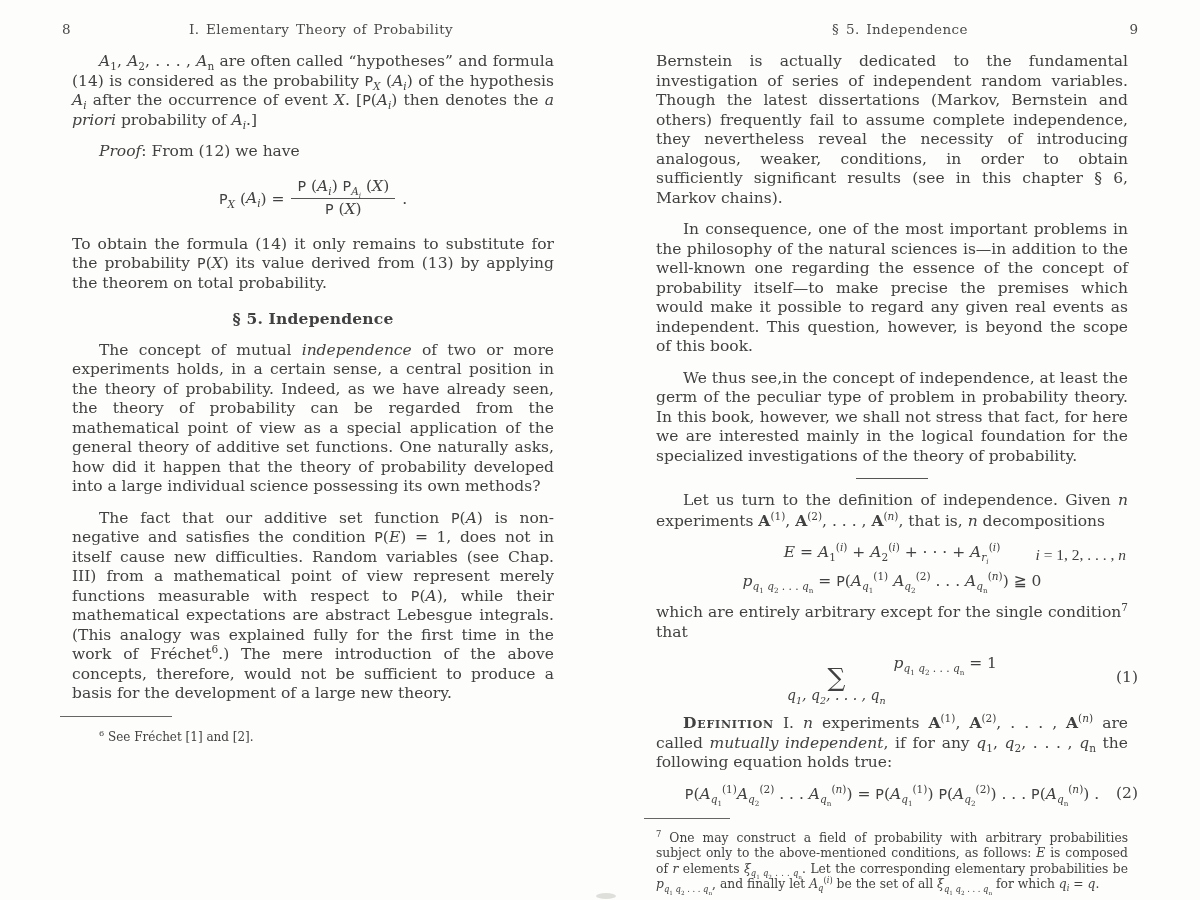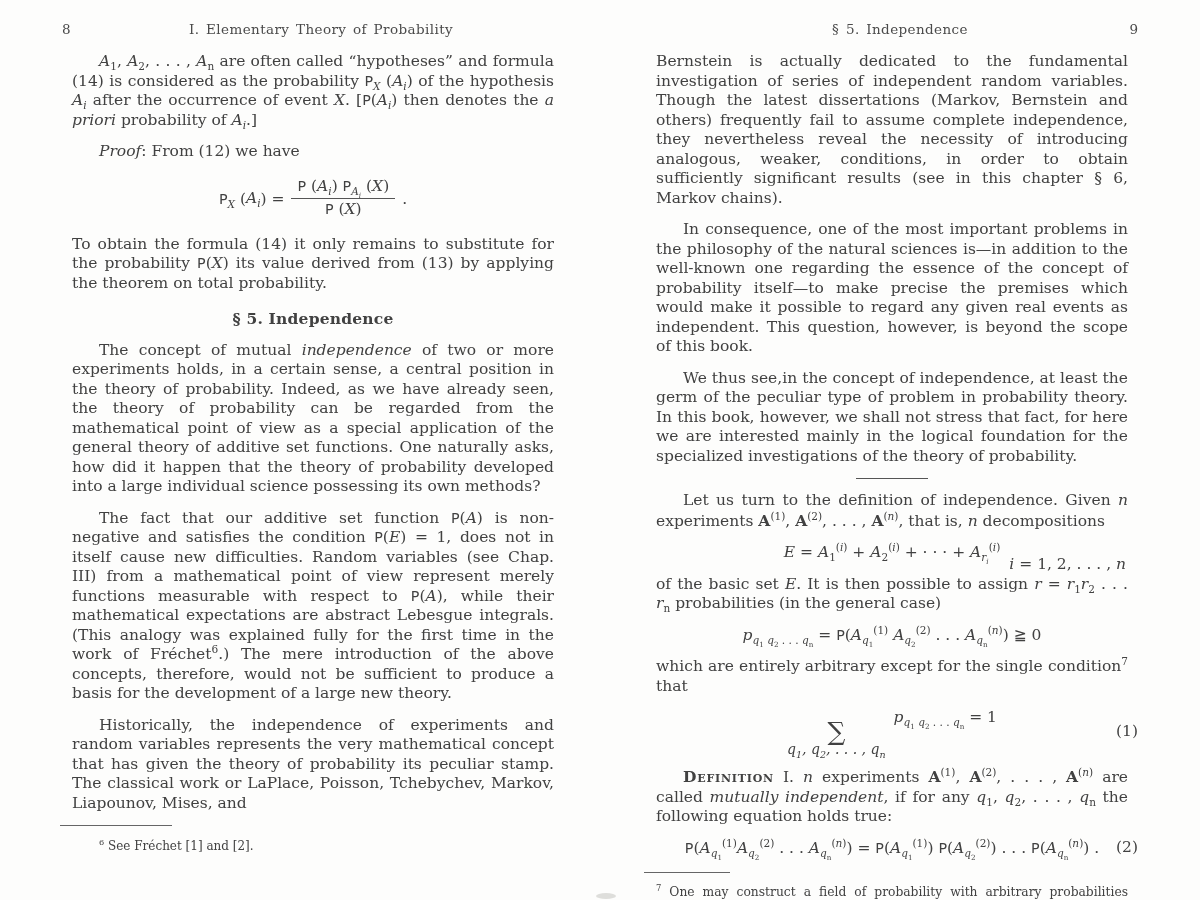--- a/index.html
+++ b/index.html
@@ -16,21 +16,21 @@
   .pghead{position:relative;margin-top:20px;margin-bottom:15px;height:17px;font-size:13.5px;color:#4a4a4a;}
   .pnum-l{position:absolute;left:2px;top:0;}
   .pnum-r{position:absolute;right:2px;top:0;}
   .ptitle{position:absolute;left:16px;right:0;text-align:center;letter-spacing:.4px;word-spacing:2px;}
 
   p{margin:12px;text-align:justify;}
   .ind{text-indent:27px;}
   .sect{font-size:15.5px;font-weight:bold;text-align:center;margin:16px 0 12px;letter-spacing:.2px;}
 
   .equation{position:relative;text-align:center;margin:9px 0;}
-  .eq-side{position:absolute;right:14px;top:12px;}
+  .eq-side{position:absolute;right:14px;top:2px;font-family:Liberation Serif, serif;}
   .eq-no{position:absolute;right:2px;top:50%;transform:translateY(-50%);}
 
   .pfn{font-family:"DejaVu Sans","Liberation Sans",sans-serif;font-size:92%;}
   .frac{display:inline-block;vertical-align:-11px;text-align:center;margin:3px 2px;}
   .fnum{display:block;padding:0 6px 2px;border-bottom:1px solid #555;}
   .fden{display:block;padding-top:1px;}
   .sum{display:inline-flex;flex-direction:column;align-items:center;vertical-align:-18px;margin-right:3px;}
   .sg{font-size:25px;line-height:24px;}
   .ss{font-size:14px;line-height:11px;font-style:italic;}
   .sc{font-variant:small-caps;letter-spacing:.8px;font-weight:bold;}
@@ -54,40 +54,38 @@
       <span class="pnum-l">8</span>
       <span class="ptitle">I.  Elementary Theory of Probability</span>
     </header>
     <p class="ind"><i>A</i><sub>1</sub>, <i>A</i><sub>2</sub>, . . . , <i>A</i><sub>n</sub> are often called “hypotheses” and formula (14) is considered as the probability <span class="pfn">P</span><sub><i>X</i></sub> (<i>A<sub>i</sub></i>) of the hypothesis <i>A<sub>i</sub></i> after the occurrence of event <i>X</i>. [<span class="pfn">P</span>(<i>A<sub>i</sub></i>) then denotes the <i>a priori</i> probability of <i>A<sub>i</sub></i>.]</p>
     <p class="ind"><i>Proof</i>: From (12) we have</p>
     <div class="equation"><span class="pfn">P</span><sub><i>X</i></sub> (<i>A<sub>i</sub></i>) = <span class="frac"><span class="fnum"><span class="pfn">P</span> (<i>A<sub>i</sub></i>) <span class="pfn">P</span><sub><i>A<sub>i</sub></i></sub> (<i>X</i>)</span><span class="fden"><span class="pfn">P</span> (<i>X</i>)</span></span> .</div>
     <p>To obtain the formula (14) it only remains to substitute for the probability <span class="pfn">P</span>(<i>X</i>) its value derived from (13) by applying the theorem on total probability.</p>
     <h2 class="sect">§ 5.  Independence</h2>
     <p class="ind">The concept of mutual <i>independence</i> of two or more experiments holds, in a certain sense, a central position in the theory of probability. Indeed, as we have already seen, the theory of probability can be regarded from the mathematical point of view as a special application of the general theory of additive set functions. One naturally asks, how did it happen that the theory of probability developed into a large individual science possessing its own methods?</p>
     <p class="ind">The fact that our additive set function <span class="pfn">P</span>(<i>A</i>) is non-negative and satisfies the condition <span class="pfn">P</span>(<i>E</i>) = 1, does not in itself cause new difficulties. Random variables (see Chap. III) from a mathematical point of view represent merely functions measurable with respect to <span class="pfn">P</span>(<i>A</i>), while their mathematical expectations are abstract Lebesgue integrals. (This analogy was explained fully for the first time in the work of Fréchet<sup>6</sup>.) The mere introduction of the above concepts, therefore, would not be sufficient to produce a basis for the development of a large new theory.</p>
-    <p class="ind">Historically, the independence of experiments and random variables represents the very mathematical concept that has given the theory of probability its peculiar stamp. The classical work or LaPlace, Poisson, Tchebychev, Markov, Liapounov, Mises, and</p>
     <div class="footrule"></div>
     <p class="footnote ind"><sup>6</sup> See Fréchet [1] and [2].</p>
   </section>
 
   <section class="page" id="pgR">
     <header class="pghead">
       <span class="ptitle">§ 5.  Independence</span>
       <span class="pnum-r">9</span>
     </header>
     <p>Bernstein is actually dedicated to the fundamental investigation of series of independent random variables. Though the latest dissertations (Markov, Bernstein and others) frequently fail to assume complete independence, they nevertheless reveal the necessity of introducing analogous, weaker, conditions, in order to obtain sufficiently significant results (see in this chapter § 6, Markov chains).</p>
     <p class="ind">In consequence, one of the most important problems in the philosophy of the natural sciences is—in addition to the well-known one regarding the essence of the concept of probability itself—to make precise the premises which would make it possible to regard any given real events as independent. This question, however, is beyond the scope of this book.</p>
     <p class="ind">We thus see,in the concept of independence, at least the germ of the peculiar type of problem in probability theory. In this book, however, we shall not stress that fact, for here we are interested mainly in the logical foundation for the specialized investigations of the theory of probability.</p>
     <div class="divider"></div>
     <p class="ind">Let us turn to the definition of independence. Given <i>n</i> experiments <span class="frak">A</span><sup>(1)</sup>, <span class="frak">A</span><sup>(2)</sup>, . . . , <span class="frak">A</span><sup>(<i>n</i>)</sup>, that is, <i>n</i> decompositions</p>
     <div class="equation">
       <span><i>E</i> = <i>A</i><sub>1</sub><sup>(<i>i</i>)</sup> + <i>A</i><sub>2</sub><sup>(<i>i</i>)</sup> + · · · + <i>A</i><sub><i>r<sub>i</sub></i></sub><sup>(<i>i</i>)</sup></span>
       <span class="eq-side"><i>i</i> = 1, 2, . . . , <i>n</i></span>
     </div>
-    <p>of the basic set <i>E</i>. It is then possible to assign <i>r</i> = <i>r</i><sub>1</sub><i>r</i><sub>2</sub> . . . <i>r</i><sub>n</sub> probabilities (in the general case)</p>
     <div class="equation"><i>p</i><sub><i>q</i><sub>1</sub> <i>q</i><sub>2</sub> . . . <i>q</i><sub>n</sub></sub> = <span class="pfn">P</span>(<i>A</i><sub><i>q</i><sub>1</sub></sub><sup>(1)</sup> <i>A</i><sub><i>q</i><sub>2</sub></sub><sup>(2)</sup> . . . <i>A</i><sub><i>q</i><sub>n</sub></sub><sup>(<i>n</i>)</sup>) ≧ 0</div>
     <p>which are entirely arbitrary except for the single condition<sup>7</sup> that</p>
     <div class="equation">
       <span><span class="sum">
             <span class="sg">∑</span>
             <span class="ss"><i>q</i><sub>1</sub>, <i>q</i><sub>2</sub>, . . . , <i>q</i><sub>n</sub></span>
           </span> <i>p</i><sub><i>q</i><sub>1</sub> <i>q</i><sub>2</sub> . . . <i>q</i><sub>n</sub></sub> = 1</span>
       <span class="eq-no">(1)</span>
     </div>
     <p class="ind"><span class="sc">Definition</span> I. <i>n</i> experiments <span class="frak">A</span><sup>(1)</sup>, <span class="frak">A</span><sup>(2)</sup>, . . . , <span class="frak">A</span><sup>(<i>n</i>)</sup> are called <i>mutually independent</i>, if for any <i>q</i><sub>1</sub>, <i>q</i><sub>2</sub>, . . . , <i>q</i><sub>n</sub> the following equation holds true:</p>

